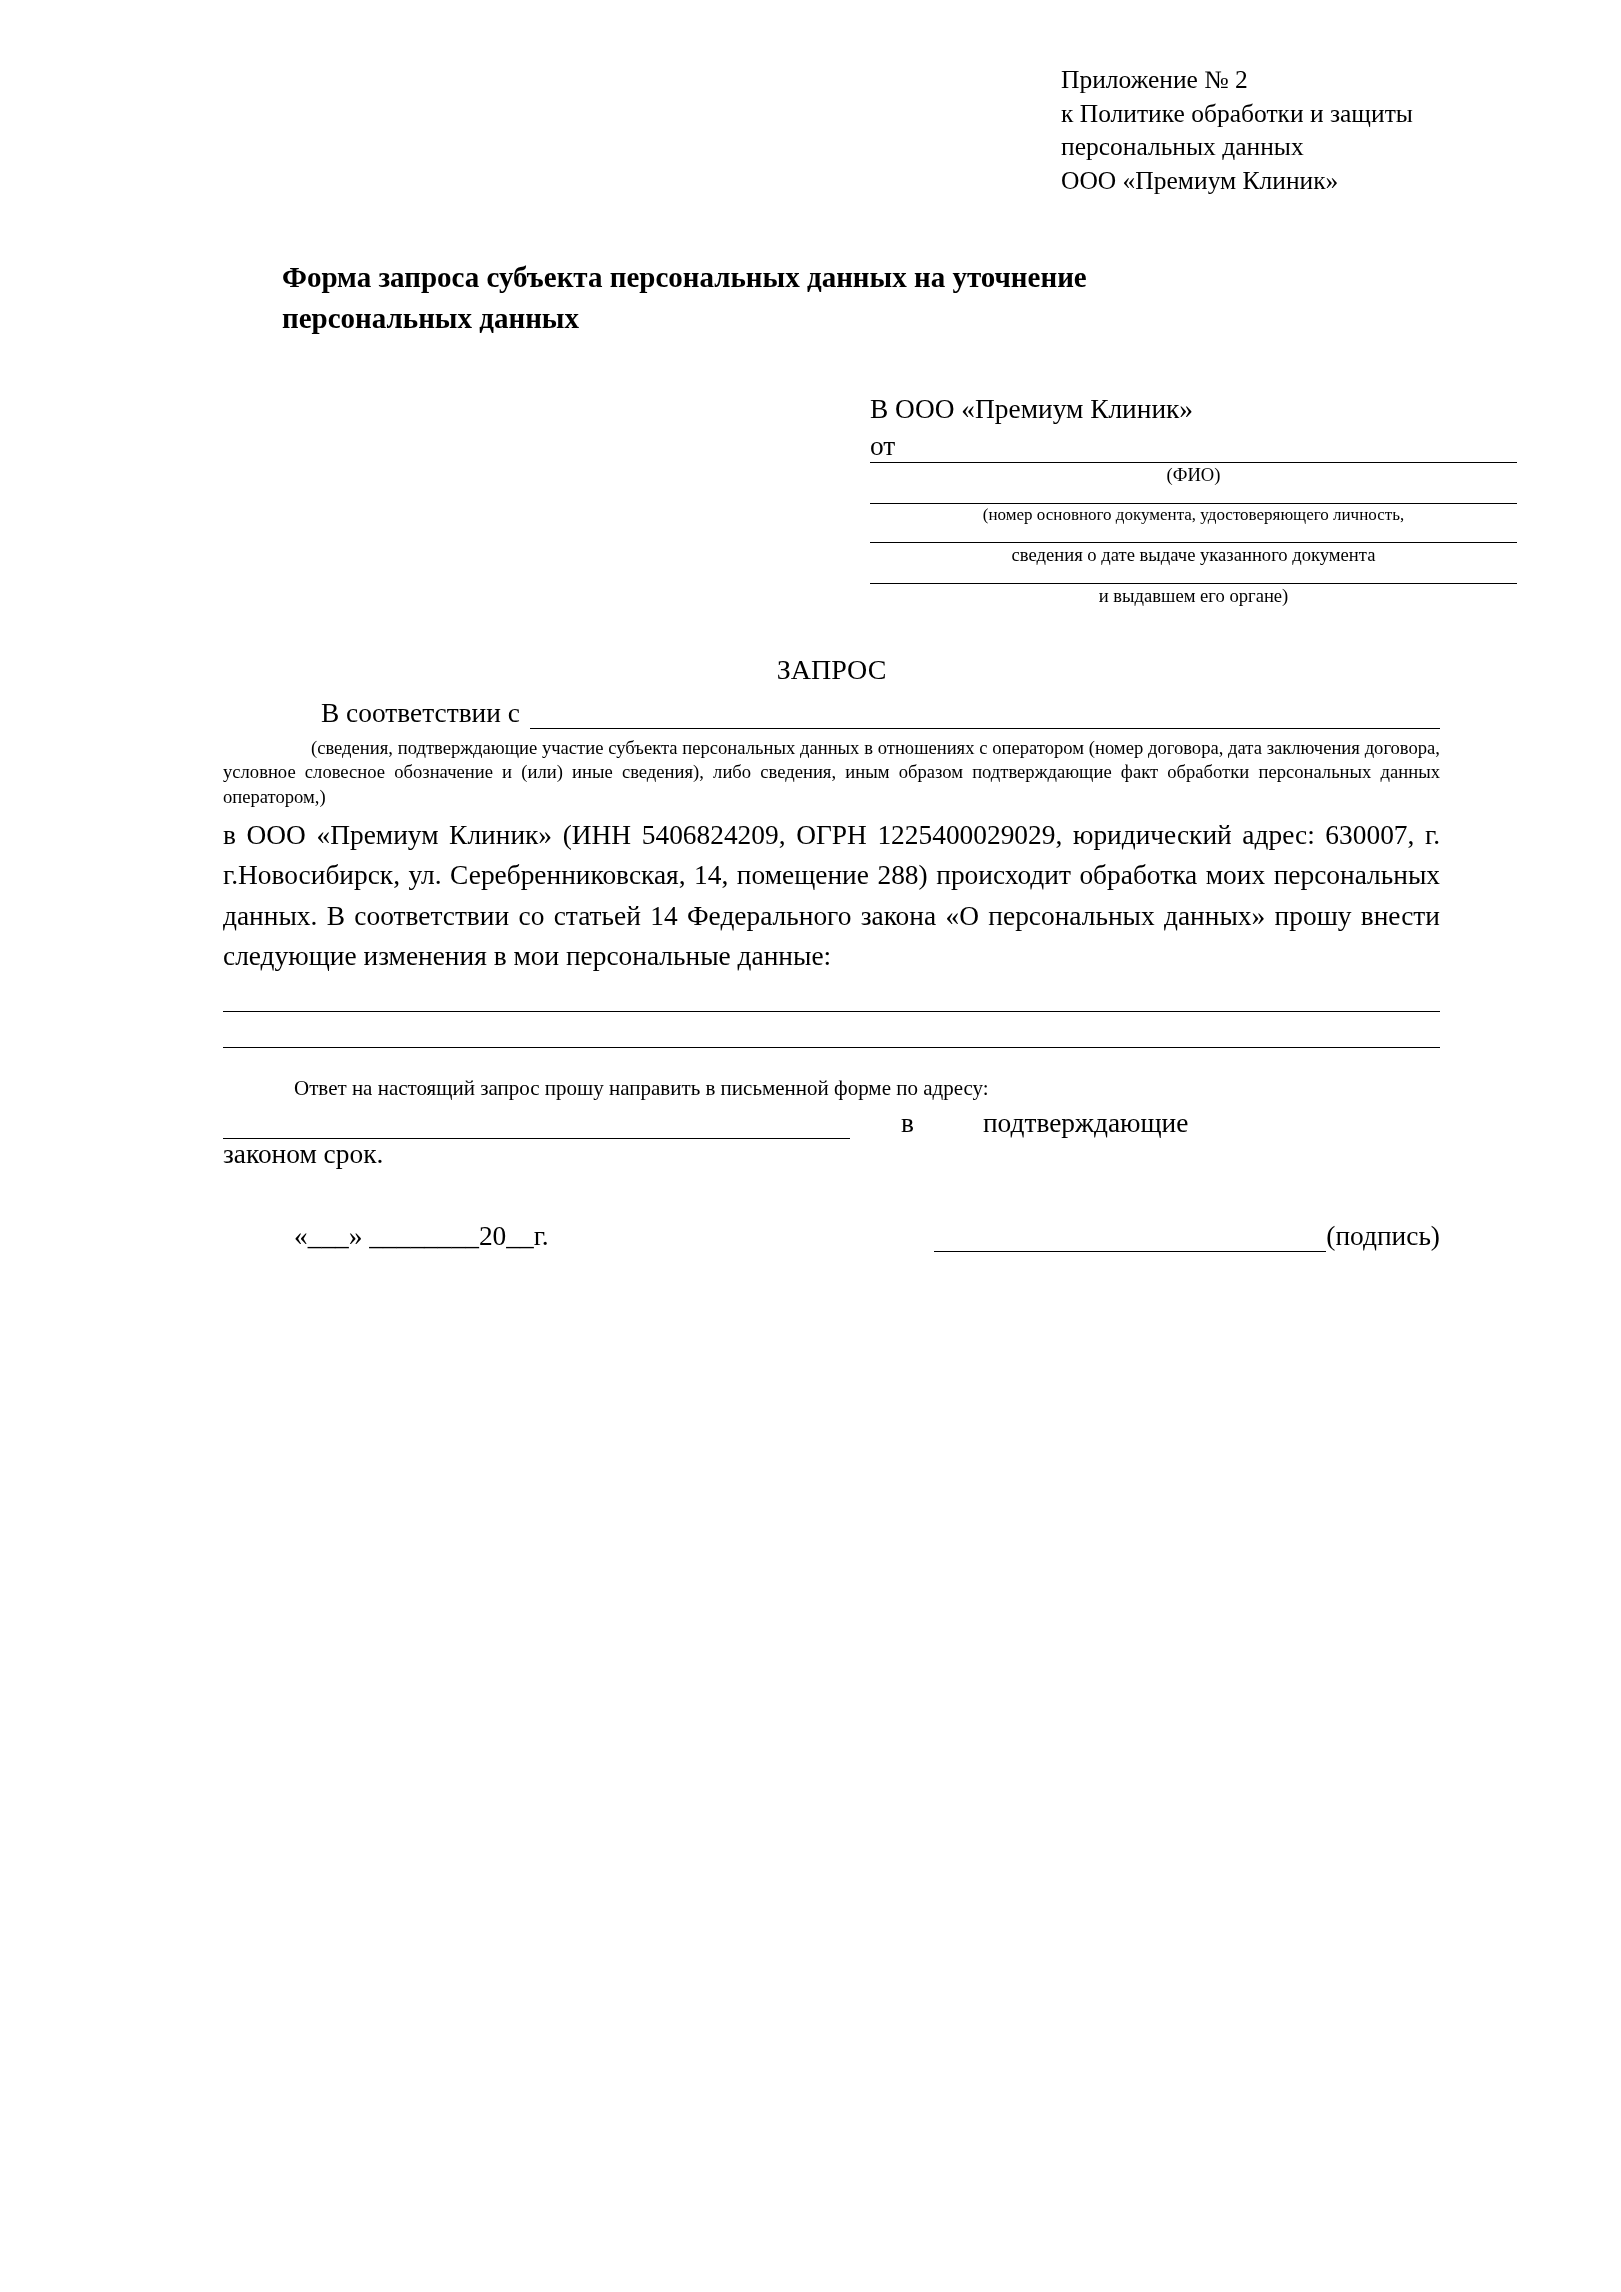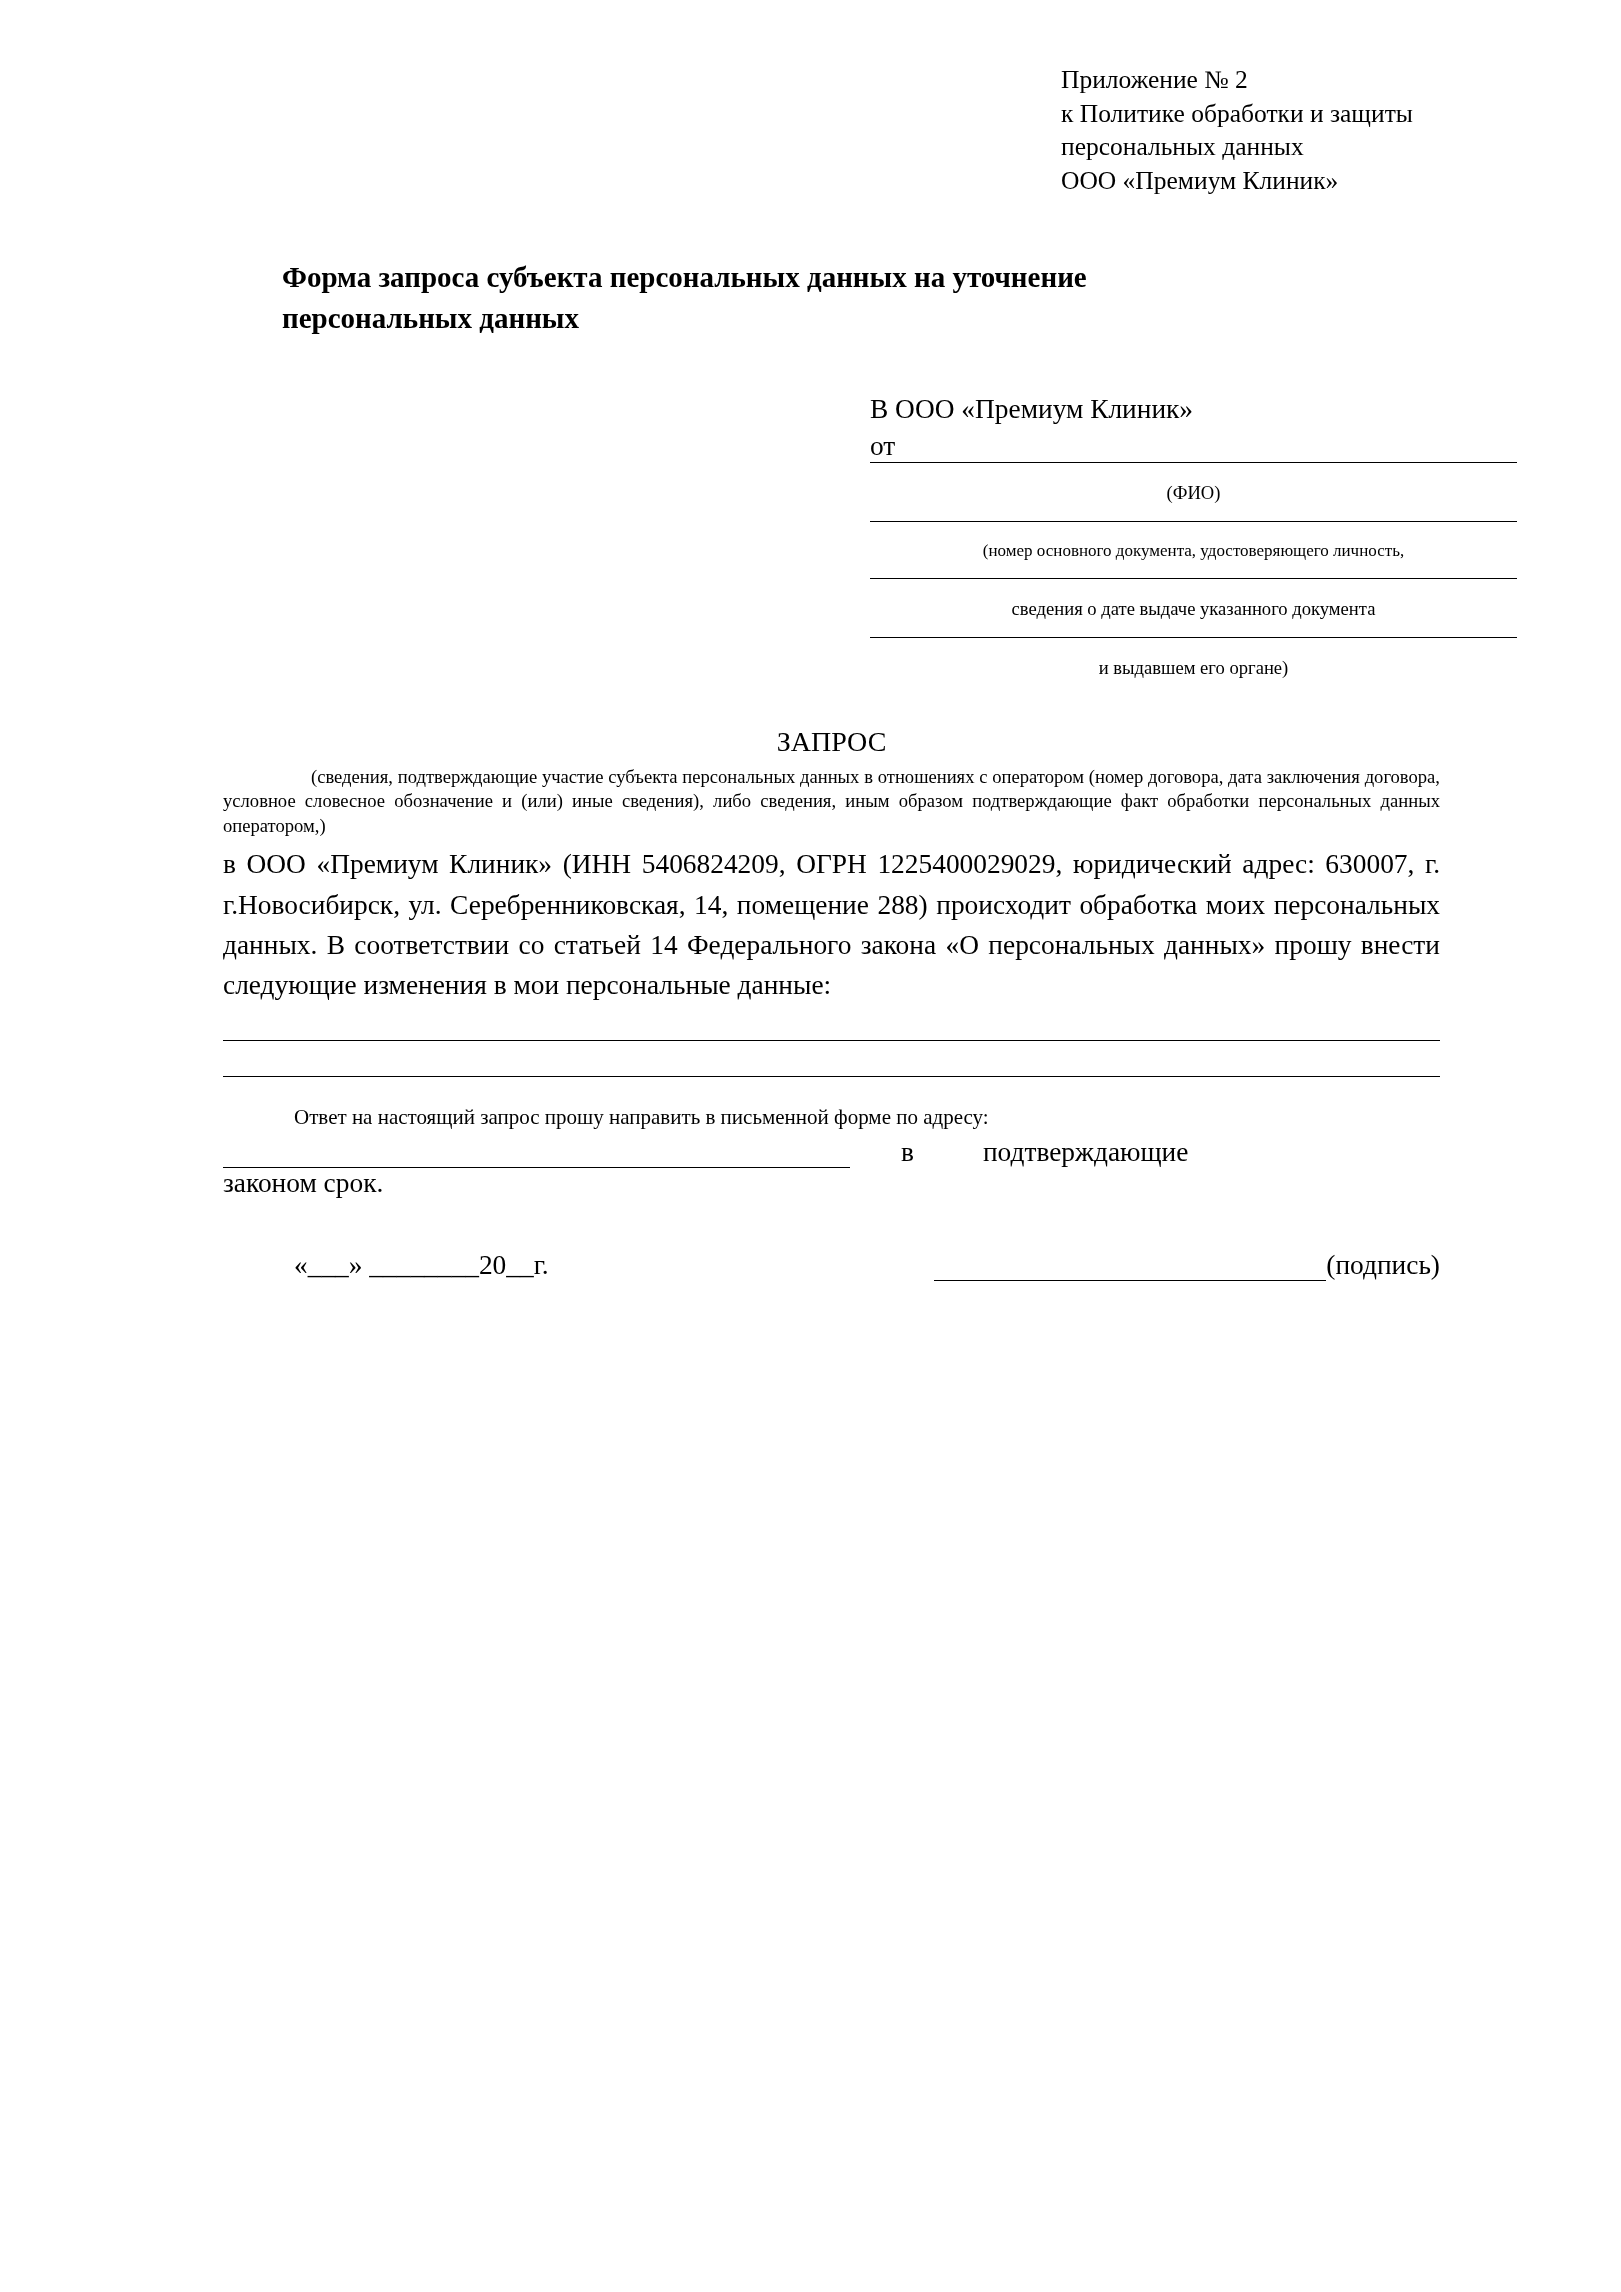--- a/index.html
+++ b/index.html
@@ -53,21 +53,21 @@
 
   .rule {
     border-bottom: 1.6px solid #000;
     height: 0;
     width: 100%;
   }
   .rule-cap {
     text-align: center;
     font-size: 18.6px;
     line-height: 1.25;
-    margin-top: 18px;
+    margin-top: 0;
   }
   .rule-cap.small {
     font-size: 17px;
   }
   .rule-gap { height: 16.7px; }
 
   
   .zapros {
     margin-top: 47px;
     text-align: center;
@@ -183,20 +183,24 @@
     <div class="rule"></div>
     <div class="rule-cap">сведения о дате выдаче указанного документа</div>
 
     <div class="rule-gap"></div>
     <div class="rule"></div>
     <div class="rule-cap">и выдавшем его органе)</div>
   </div>
 
   <div class="zapros">ЗАПРОС</div>
 
+  <div class="incompliance">
+    <span class="lbl">В соответствии с</span>
+    <span class="fillrule"></span>
+  </div>
 
   <div class="note"><span class="indent"></span><span>(сведения, подтверждающие участие субъекта персональных данных в отношениях с оператором (номер договора, дата заключения договора, условное словесное обозначение и (или) иные сведения), либо сведения, иным образом подтверждающие факт обработки персональных данных оператором,)</span></div>
 
   <div class="para">в ООО «Премиум Клиник» (ИНН 5406824209, ОГРН 1225400029029, юридический адрес: 630007, г. г.Новосибирск, ул. Серебренниковская, 14, помещение 288) происходит обработка моих персональных данных. В соответствии со статьей 14 Федерального закона «О персональных данных» прошу внести следующие изменения в мои персональные данные:</div>
 
   <div class="blank-line"></div>
   <div class="blank-line"></div>
 
   <div class="reply"><span class="indent"></span><span>Ответ на настоящий запрос прошу направить в письменной форме по адресу:</span></div>
 

